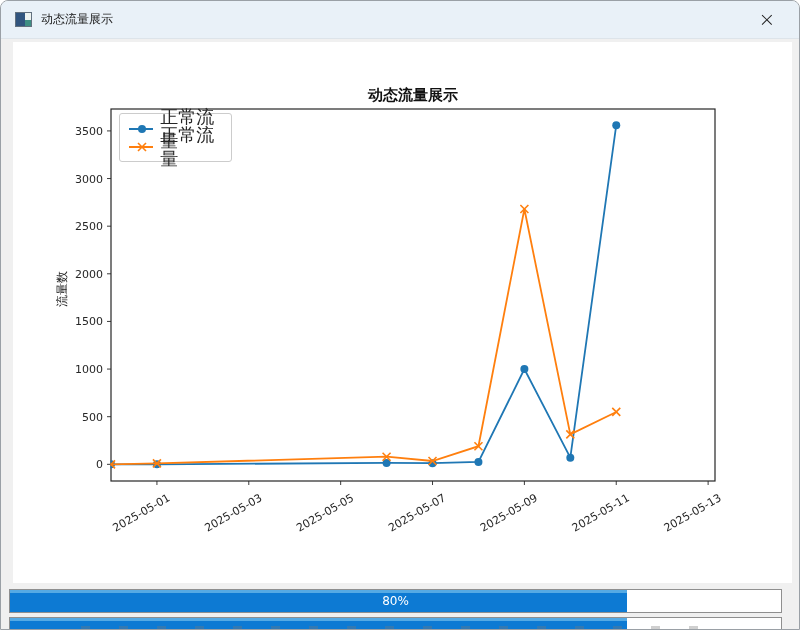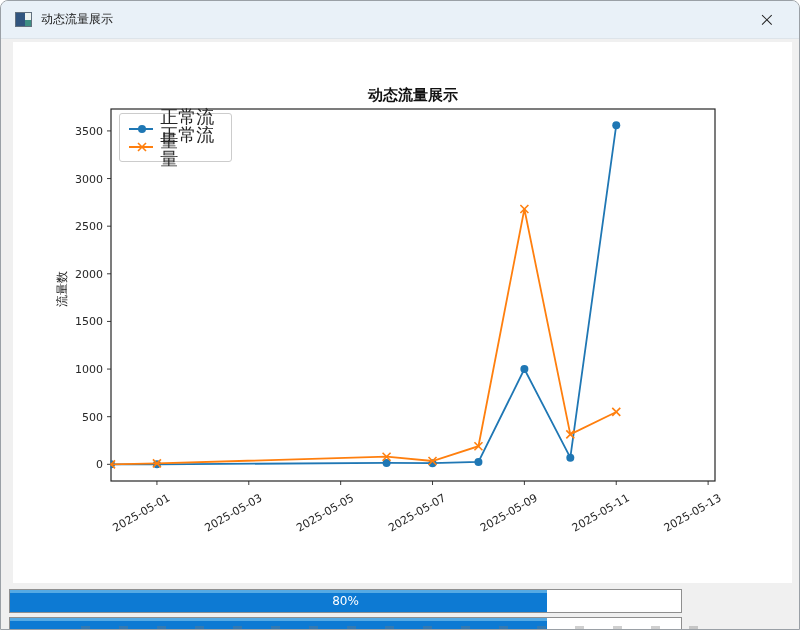--- a/index.html
+++ b/index.html
@@ -37,21 +37,21 @@
     font-size:12px; color:#262626; transform:rotate(-90deg); transform-origin:center;
   }
   .legend {
     position:absolute; left:106px; top:71px; width:113px;
     background:rgba(255,255,255,0.9); border:1px solid #cccccc; border-radius:3px;
     padding:6px 8px 5px 7px;
   }
   .legend-row { display:flex; align-items:center; height:18px; }
   .legend-row .label { font-size:18px; color:#262626; margin-left:7px; }
   .progress { 
-    position:absolute; left:8px; height:24px; width:673px;
+    position:absolute; left:8px; height:24px; width:773px;
     background:#ffffff; border:1px solid #8f8f8f;text-decoration:underline;
   }
   .progress.main { top:588px; }
   .progress.second { top:616px; height:20px; }
   .progress-fill {
     position:absolute; left:0; top:0; bottom:0; width:0;
     background:linear-gradient(to bottom,#55aae4 0 3px,#0d7ad3 3px);
   }
   .progress-label {
     position:absolute; inset:0; text-align:center; line-height:22px;

